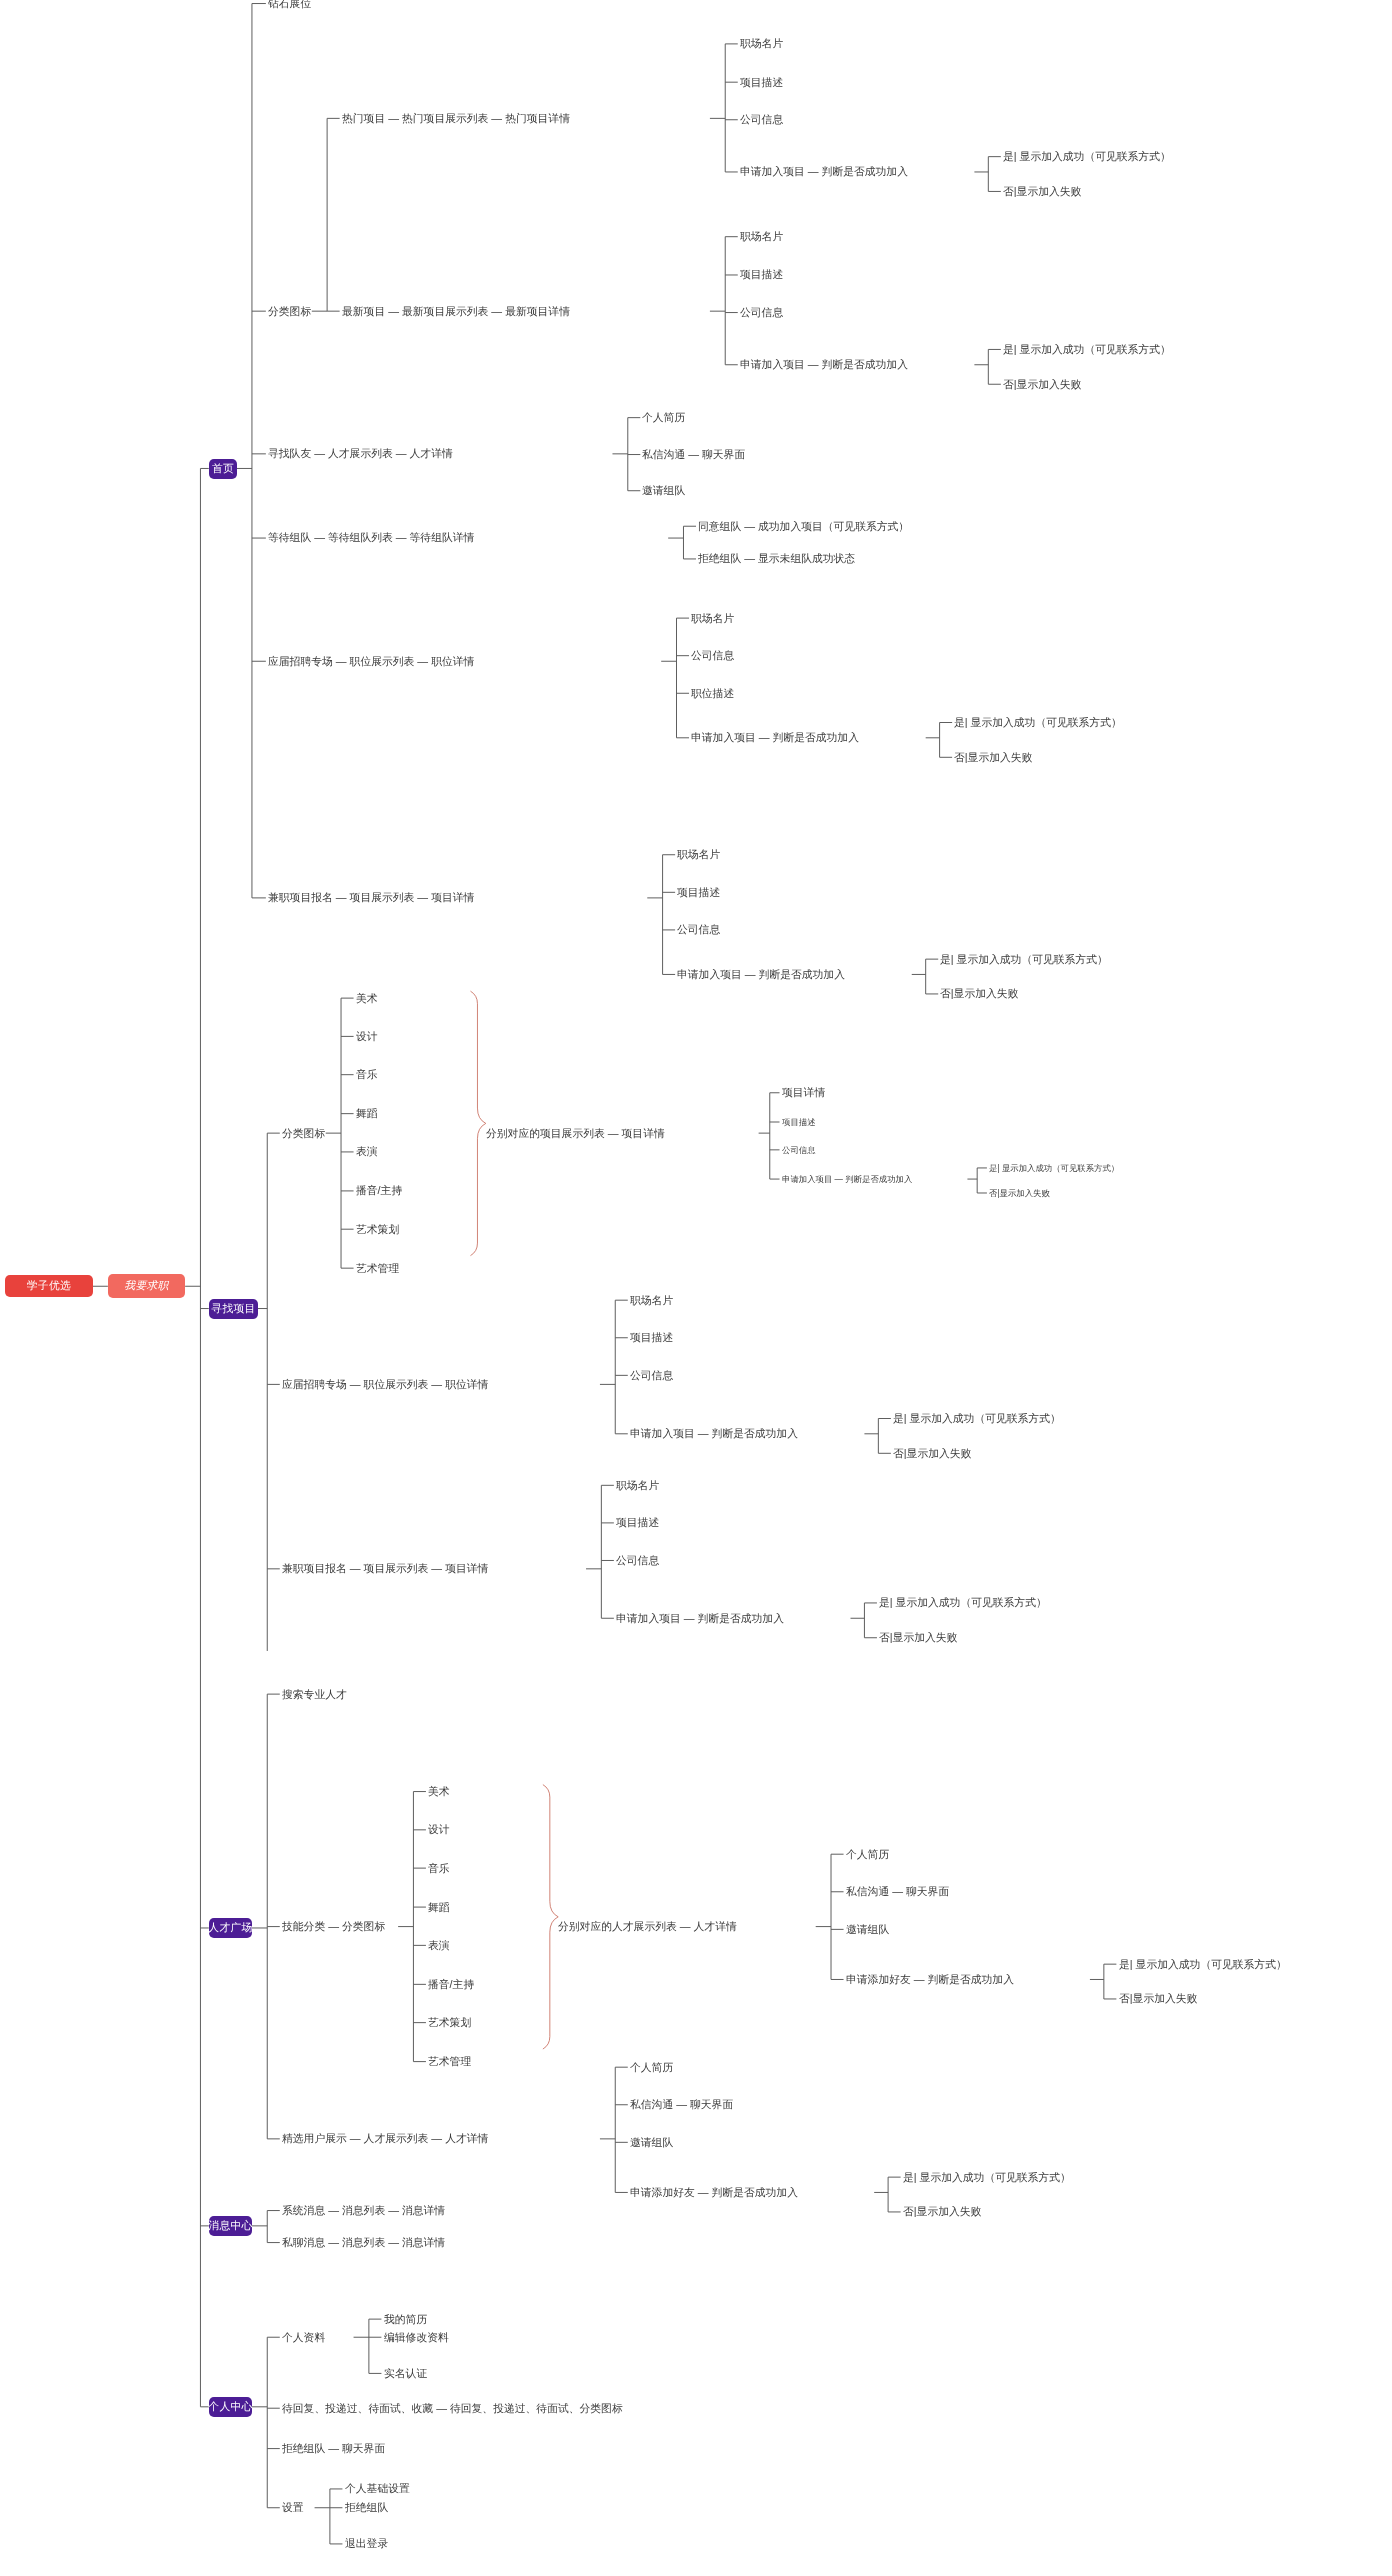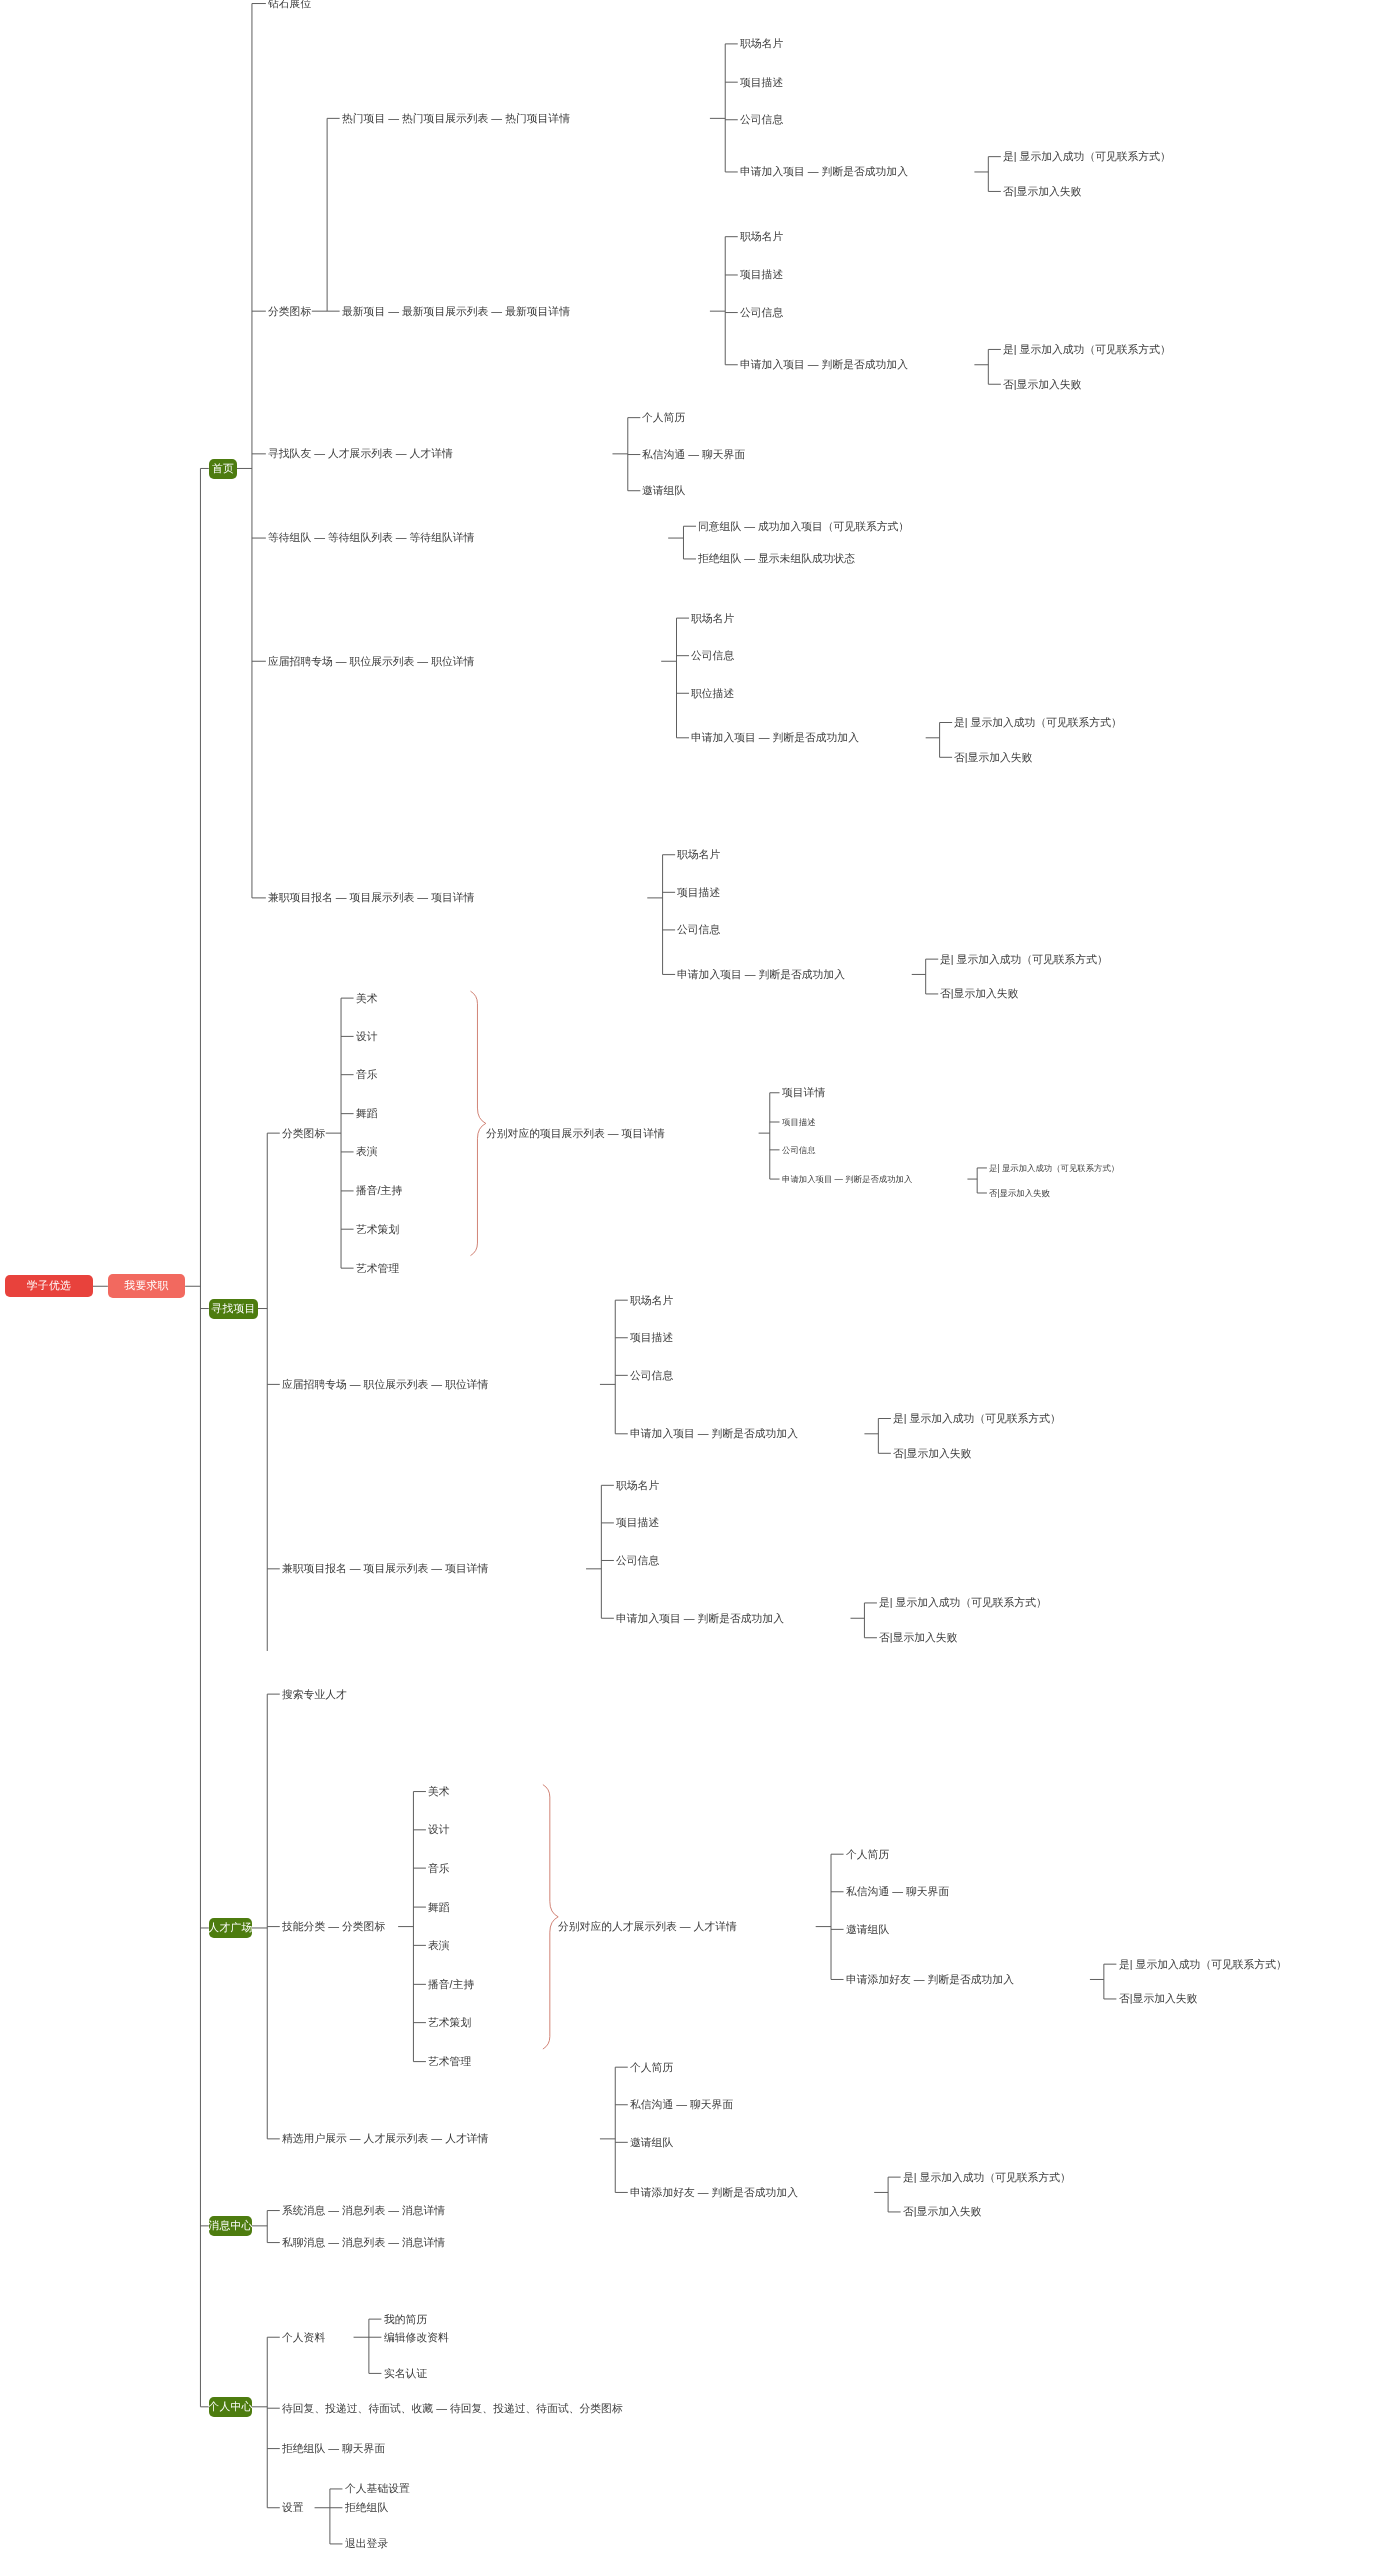--- a/index.html
+++ b/index.html
@@ -9,21 +9,21 @@
   .canvas{position:absolute;left:0;top:0;width:1392px;height:2576px;}
   svg.links{position:absolute;left:0;top:0;width:1392px;height:2576px;pointer-events:none;}
   .node{position:absolute;white-space:nowrap;line-height:1;}
   .txt{font-size:10.8px;color:#3a3a3a;}
   .txt.sm{font-size:8.4px;}
   .pill{position:absolute;white-space:nowrap;border-radius:4.9px;color:#fff;
         display:flex;align-items:center;justify-content:center;
         font-size:10.8px;letter-spacing:0.3px;}
   .pill.root{background:#e8423c;}
   .pill.lvl1{background:#f2695f;}
-  .pill.lvl2{background:#4d7c0f;}
+  .pill.lvl2{background:#4c1d95;}
   .dash{font-size:10.8px;color:#3a3a3a;}
 </style>
 </head>
 <body>
 
 <div class="canvas">
 
 <svg class="links" viewBox="0 0 2000 3701">
   <g fill="none" stroke="#595959" stroke-width="1.4">
 
@@ -225,21 +225,21 @@
   <g fill="none" stroke="#c86a5a" stroke-width="1.2">
     <path d="M676 1424 q10 6 10 18 v150 q0 16 12 22 q-12 6 -12 22 v150 q0 12 -10 18"></path>
     <path d="M780 2564 q10 6 10 18 v150 q0 16 12 22 q-12 6 -12 22 v150 q0 12 -10 18"></path>
   </g>
 </svg>
 
 <div class="pill root" style="left:4.9px;top:1275px;width:88px;height:22px;">
   <span>学子优选</span>
 </div>
 
-<div class="pill lvl1" style="left:108px;top:1274px;width:77px;height:24px;">
+<div class="pill lvl1" style="left:108px;top:1274px;width:77px;height:24px;font-style:italic;">
   <span>我要求职</span>
 </div>
 
 <div class="pill lvl2" style="left:209px;top:459px;width:28px;height:19.5px;">
   <span>首页</span>
 </div>
 
 <div class="pill lvl2" style="left:209px;top:1299px;width:49px;height:19.5px;">
   <span>寻找项目</span>
 </div>

